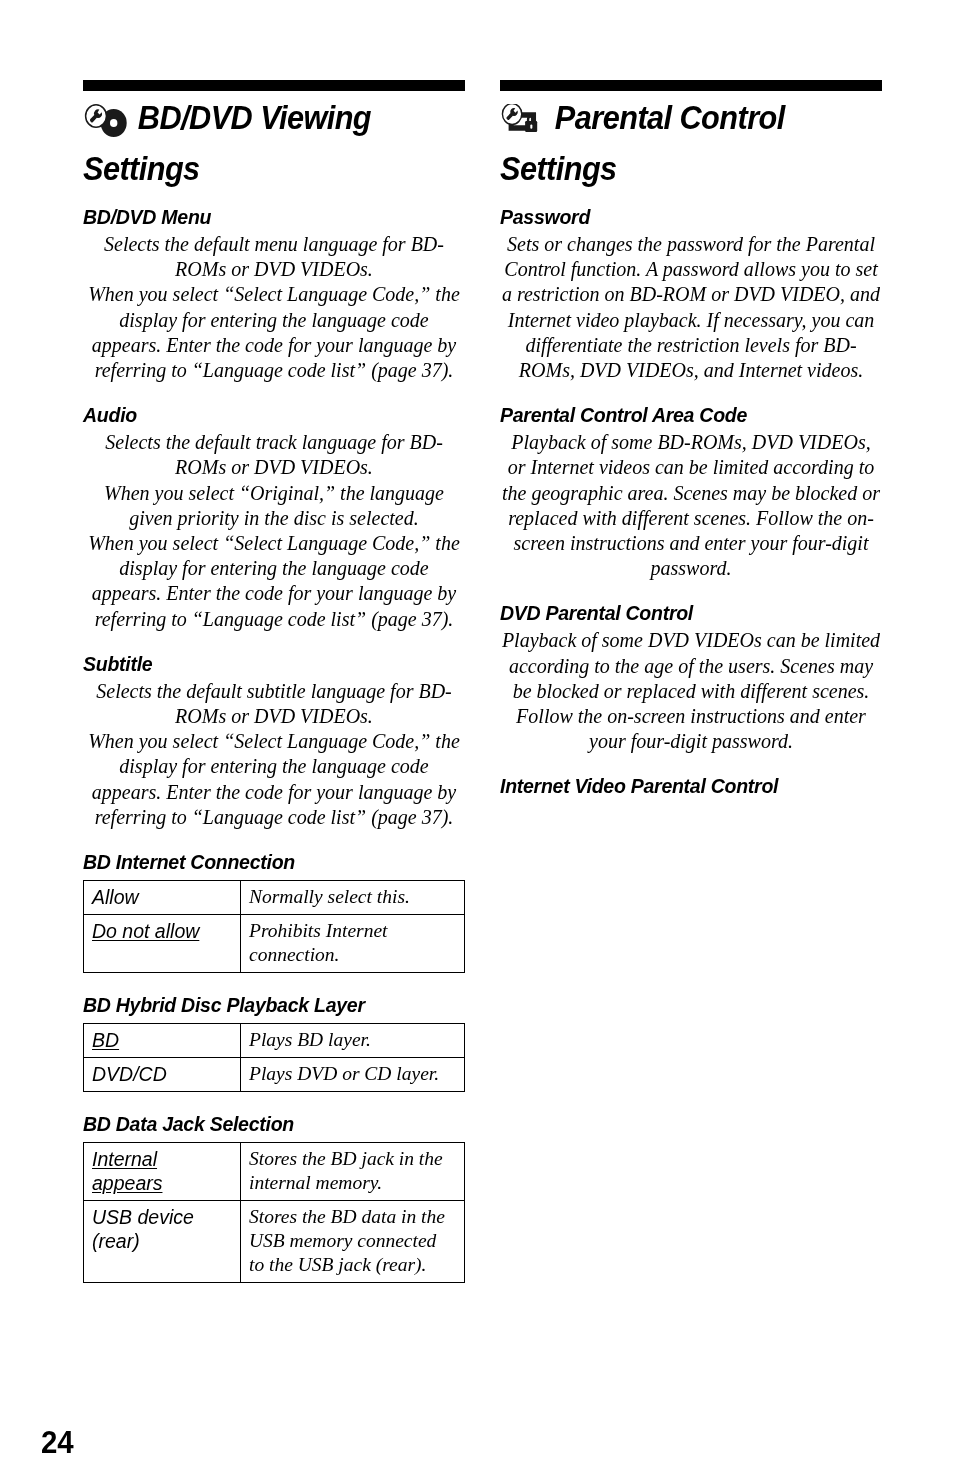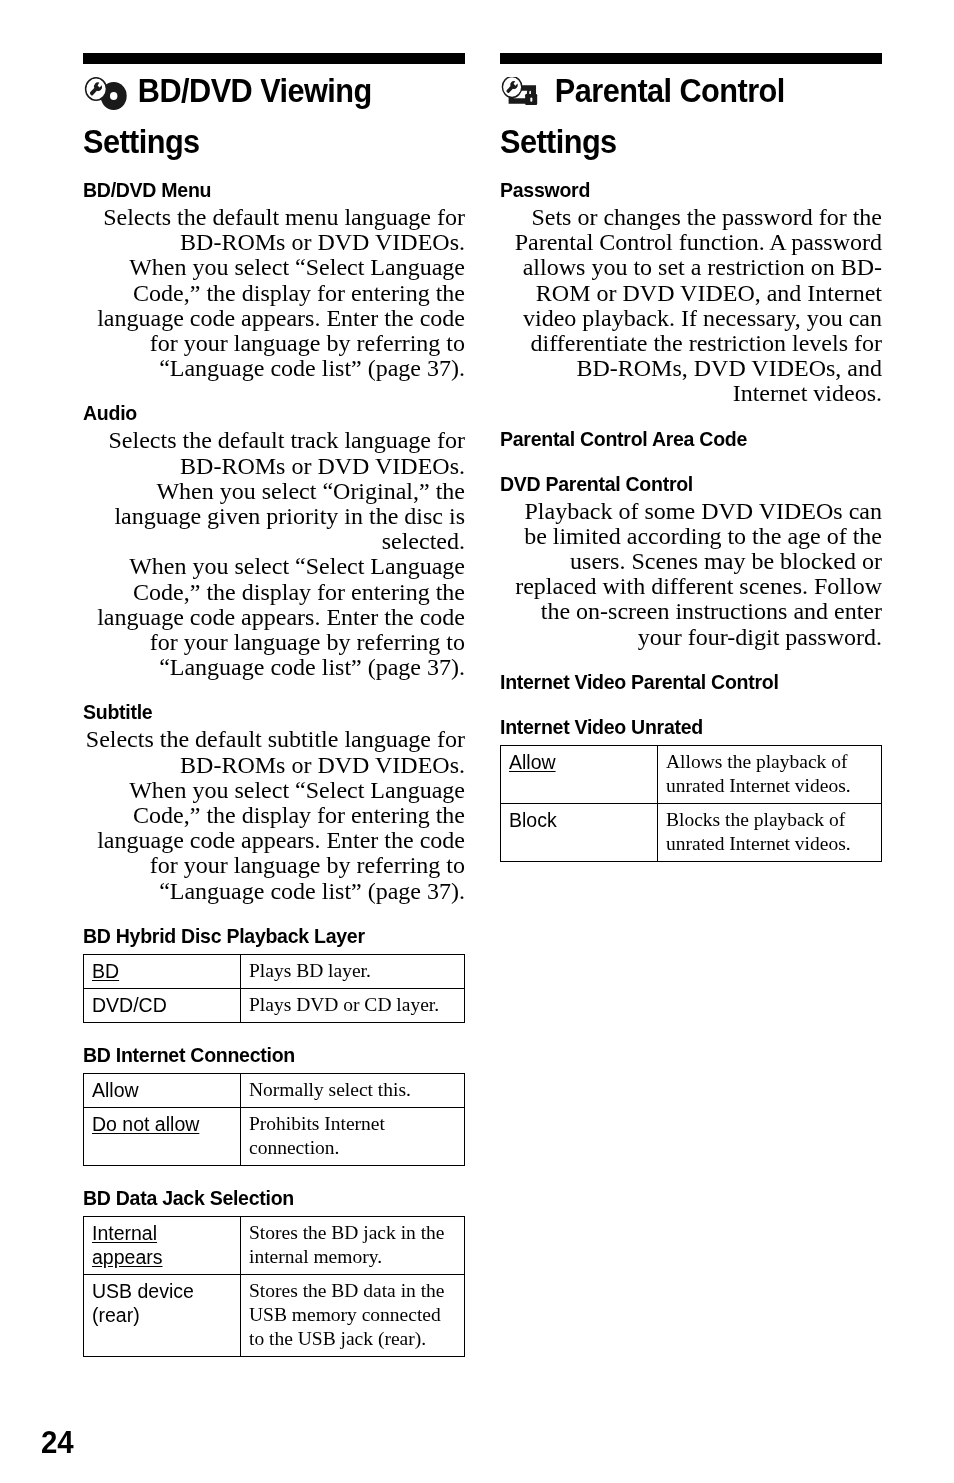--- a/index.html
+++ b/index.html
@@ -14,22 +14,23 @@
     font-family: "Liberation Serif", serif;
     color: #000000;
     overflow: hidden;
   }
   .page {
     position: absolute;
     inset: 0;
   }
   .column {
     position: absolute;
-    top: 53px;
+    top: 80px;
     width: 382px;
+    font-style: italic;
   }
   .column.left  { left: 83px; }
   .column.right { left: 500px; }
 
   .section-rule {
     height: 11px;
     background: #000000;
     margin: 0 0 6px 0;
   }
 
@@ -58,24 +59,24 @@
     letter-spacing: -0.3px;
     margin: 19px 0 2px 0;
     transform: scaleX(0.93);
     transform-origin: left top;
     width: 108%;
   }
   h3.sub-head.first { margin-top: 14px; }
 
   p.body-text {
     font-family: "Liberation Serif", serif;
-    font-size: 24px;
+    font-size: 20px;
     line-height: 25.2px;
     margin: 0;
-    text-align: right;
+    text-align: center;
   }
 
   table.setting-table {
     border-collapse: collapse;
     width: 382px;
     margin: 5px 0 0 0;
     table-layout: fixed;
   }
   table.setting-table td {
     border: 1.6px solid #000000;
@@ -135,46 +136,46 @@
       <h3 class="sub-head">Audio</h3>
       <p class="body-text">Selects the default track language for BD-ROMs or DVD VIDEOs.<br>When you select “Original,” the language given priority in the disc is selected.<br>When you select “Select Language Code,” the display for entering the language code appears. Enter the code for your language by referring to “Language code list” (page 37).</p>
     </div>
 
     <div>
       <h3 class="sub-head">Subtitle</h3>
       <p class="body-text">Selects the default subtitle language for BD-ROMs or DVD VIDEOs.<br>When you select “Select Language Code,” the display for entering the language code appears. Enter the code for your language by referring to “Language code list” (page 37).</p>
     </div>
 
     <div>
+      <h3 class="sub-head">BD Internet Connection</h3>
+      <table class="setting-table">
+        <tbody>
+          <tr>
+            <td class="opt">Allow</td>
+            <td class="desc">Normally select this.</td>
+          </tr>
+          <tr>
+            <td class="opt"><span class="underline-default">Do not allow</span></td>
+            <td class="desc">Prohibits Internet connection.</td>
+          </tr>
+        </tbody>
+      </table>
+    </div>
+
+    <div>
       <h3 class="sub-head">BD Hybrid Disc Playback Layer</h3>
       <table class="setting-table">
         <tbody>
           <tr>
             <td class="opt"><span class="underline-default">BD</span></td>
             <td class="desc">Plays BD layer.</td>
           </tr>
           <tr>
             <td class="opt">DVD/CD</td>
             <td class="desc">Plays DVD or CD layer.</td>
-          </tr>
-        </tbody>
-      </table>
-    </div>
-
-    <div>
-      <h3 class="sub-head">BD Internet Connection</h3>
-      <table class="setting-table">
-        <tbody>
-          <tr>
-            <td class="opt">Allow</td>
-            <td class="desc">Normally select this.</td>
-          </tr>
-          <tr>
-            <td class="opt"><span class="underline-default">Do not allow</span></td>
-            <td class="desc">Prohibits Internet connection.</td>
           </tr>
         </tbody>
       </table>
     </div>
 
     <div>
       <h3 class="sub-head">BD Data Jack Selection</h3>
       <table class="setting-table">
         <tbody>
           <tr>
@@ -205,44 +206,30 @@
       </span><span>Parental Control Settings</span>
     </h1>
 
     <div>
       <h3 class="sub-head first">Password</h3>
       <p class="body-text">Sets or changes the password for the Parental Control function. A password allows you to set a restriction on BD-ROM or DVD VIDEO, and Internet video playback. If necessary, you can differentiate the restriction levels for BD-ROMs, DVD VIDEOs, and Internet videos.</p>
     </div>
 
     <div>
       <h3 class="sub-head">Parental Control Area Code</h3>
+      <p class="body-text">Playback of some BD-ROMs, DVD VIDEOs, or Internet videos can be limited according to the geographic area. Scenes may be blocked or replaced with different scenes. Follow the on-screen instructions and enter your four-digit password.</p>
     </div>
 
 
     <div>
       <h3 class="sub-head">DVD Parental Control</h3>
       <p class="body-text">Playback of some DVD VIDEOs can be limited according to the age of the users. Scenes may be blocked or replaced with different scenes. Follow the on-screen instructions and enter your four-digit password.</p>
     </div>
 
     <div>
       <h3 class="sub-head">Internet Video Parental Control</h3>
     </div>
 
-    <div>
-      <h3 class="sub-head">Internet Video Unrated</h3>
-      <table class="setting-table">
-        <tbody>
-          <tr>
-            <td class="opt"><span class="underline-default">Allow</span></td>
-            <td class="desc">Allows the playback of unrated Internet videos.</td>
-          </tr>
-          <tr>
-            <td class="opt">Block</td>
-            <td class="desc">Blocks the playback of unrated Internet videos.</td>
-          </tr>
-        </tbody>
-      </table>
-    </div>
   </div>
 
   <div class="page-number">24</div>
 
 </div>
 
 </body></html>

